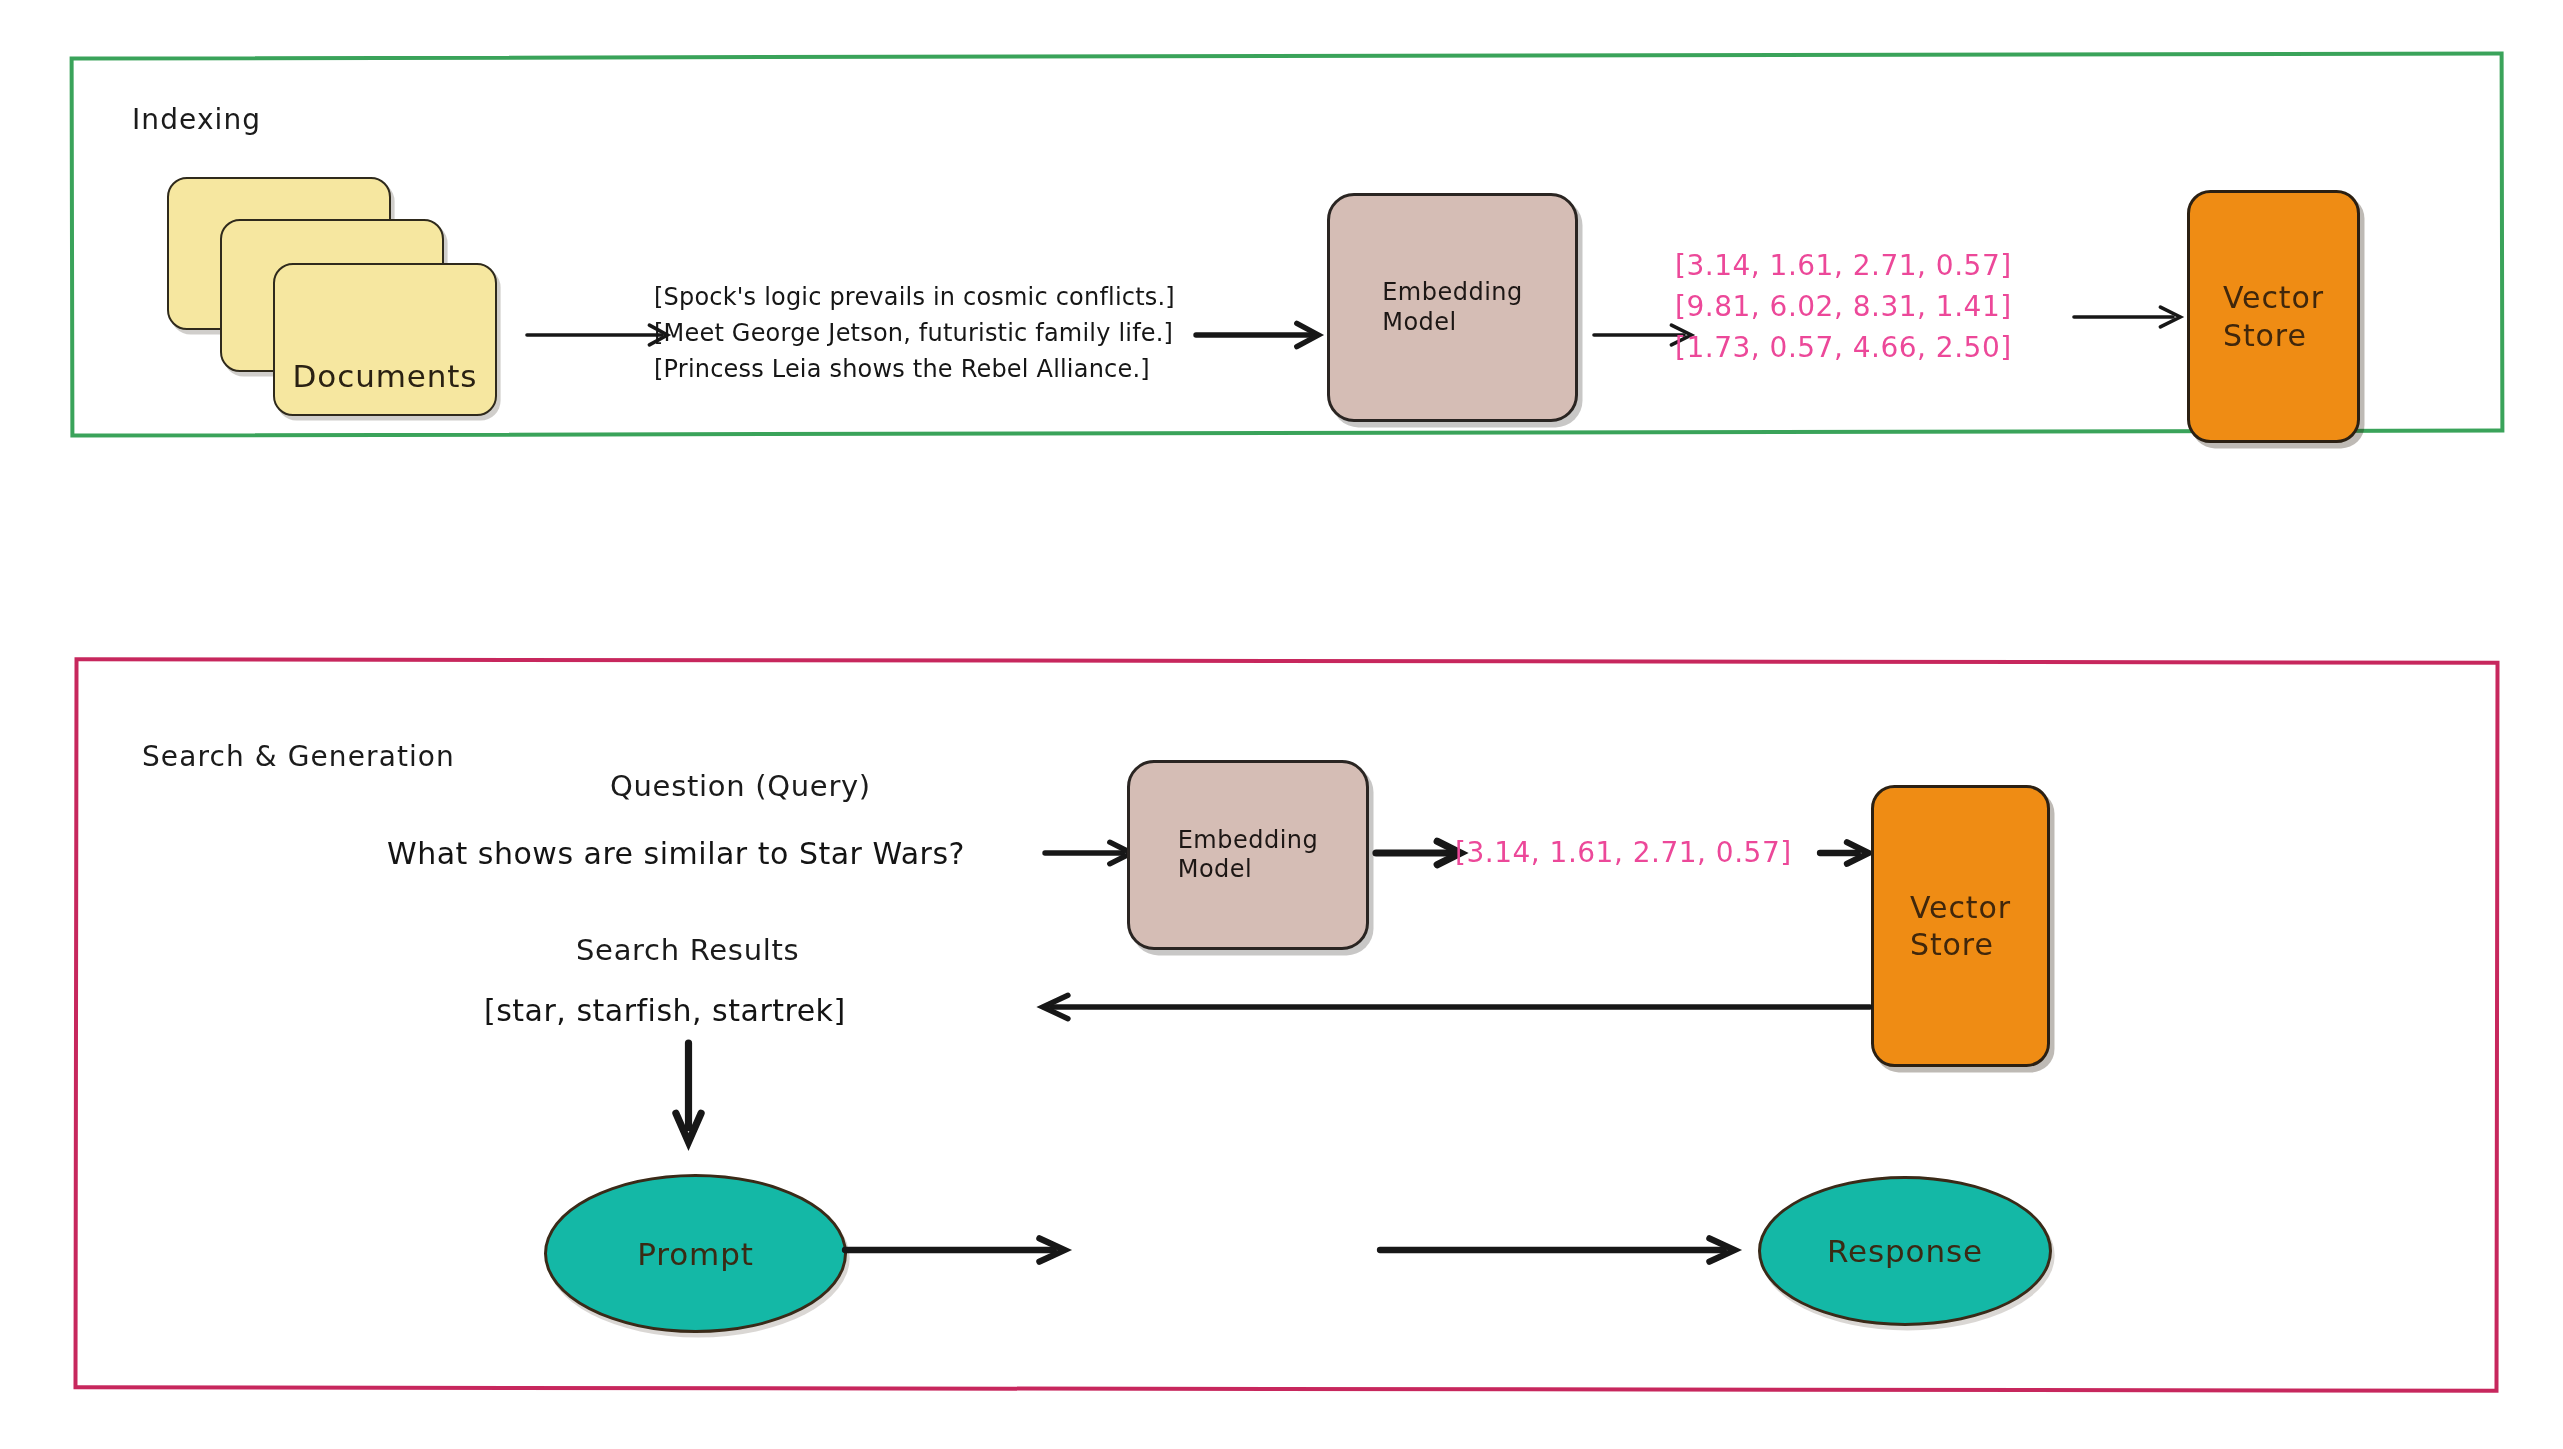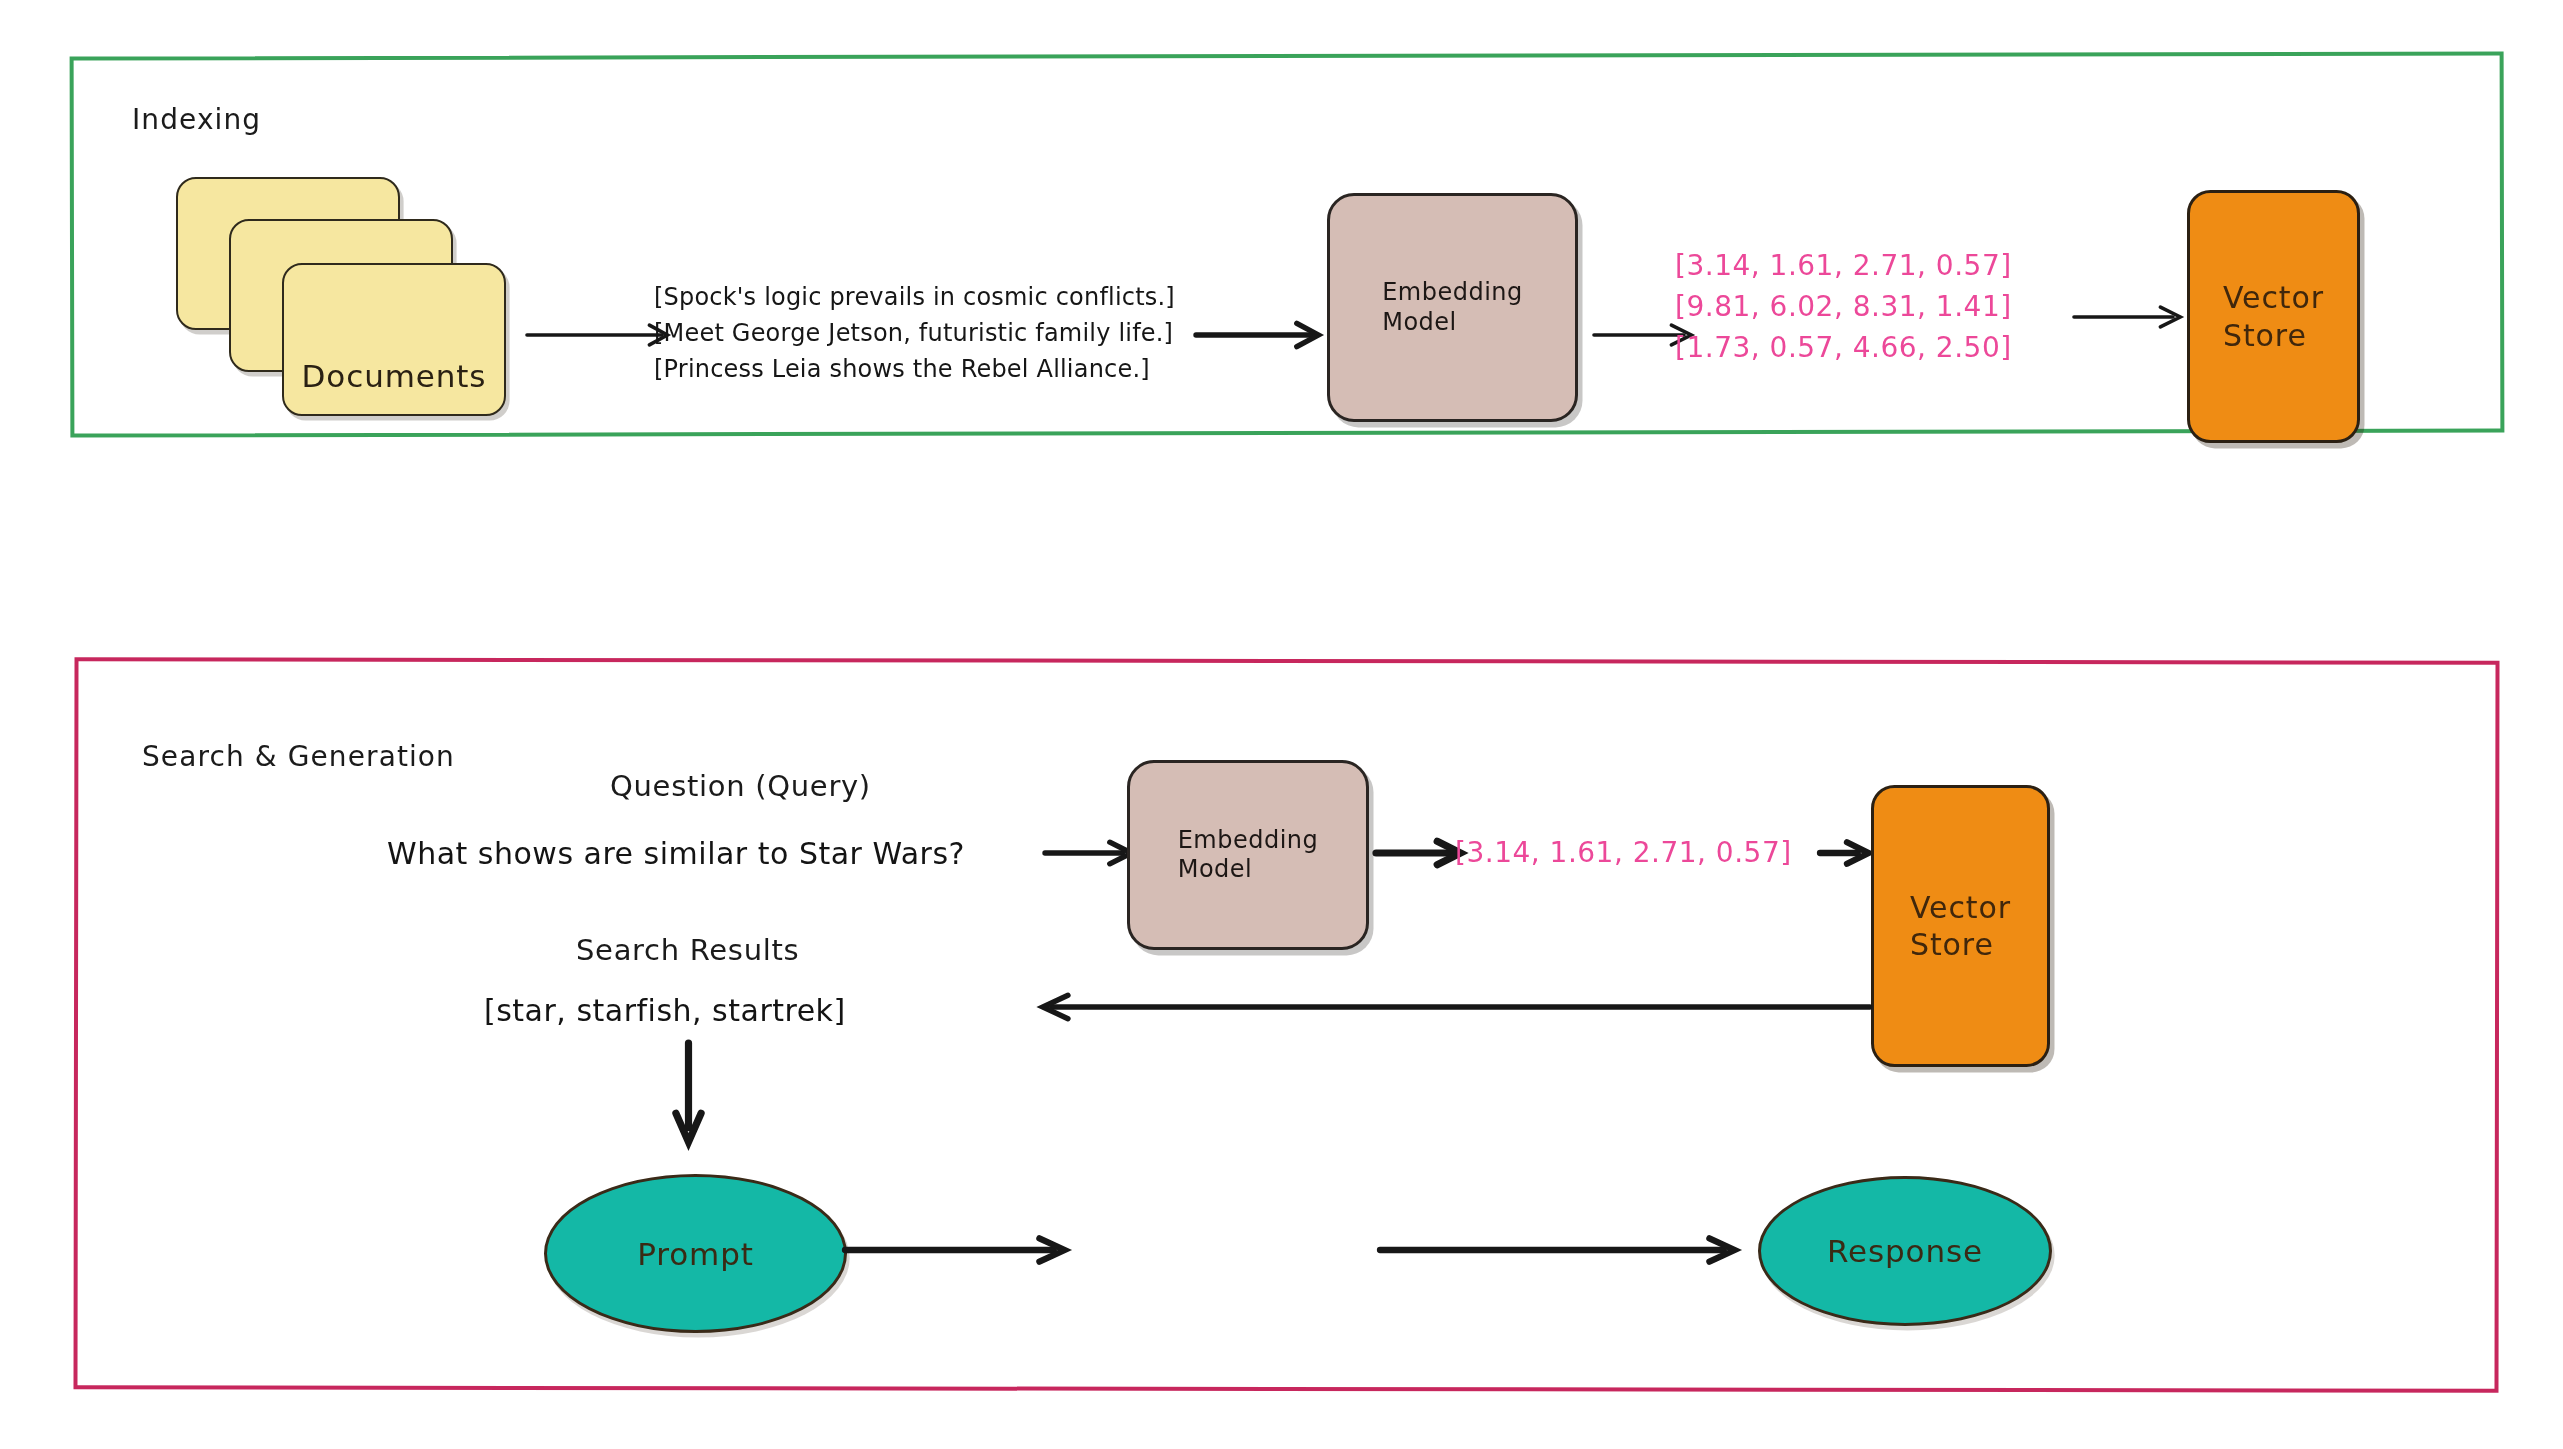--- a/index.html
+++ b/index.html
@@ -35,21 +35,20 @@
   .doc-line{font-size:24px;line-height:36px;color:#161616;letter-spacing:0.2px;}
   .vec-line{font-size:28px;line-height:41px;color:#ec4899;letter-spacing:0.5px;}
   .caption{font-size:29px;color:#1b1b1b;letter-spacing:0.7px;}
   .query{font-size:30px;color:#141414;letter-spacing:0.5px;text-align:right;}
 
   
   .doc-card{
     position:absolute;width:220px;height:149px;border-radius:20px;
     background:#f6e7a0;border:2.7px solid #2f2a1c;
     box-shadow:3.6px 4.5px 0 rgba(40,34,20,.22);
-    margin-left:9px;
   }
   .doc-card .doc-label{
     position:absolute;left:0;right:0;bottom:20px;text-align:center;
     font-size:31px;color:#2a2113;letter-spacing:0.9px;
   }
 
   .embed-box{
     position:absolute;border-radius:27px;
     background:#d5bdb5;border:3.6px solid #2a2522;
     box-shadow:4.5px 5.4px 0 rgba(35,30,28,.25);

